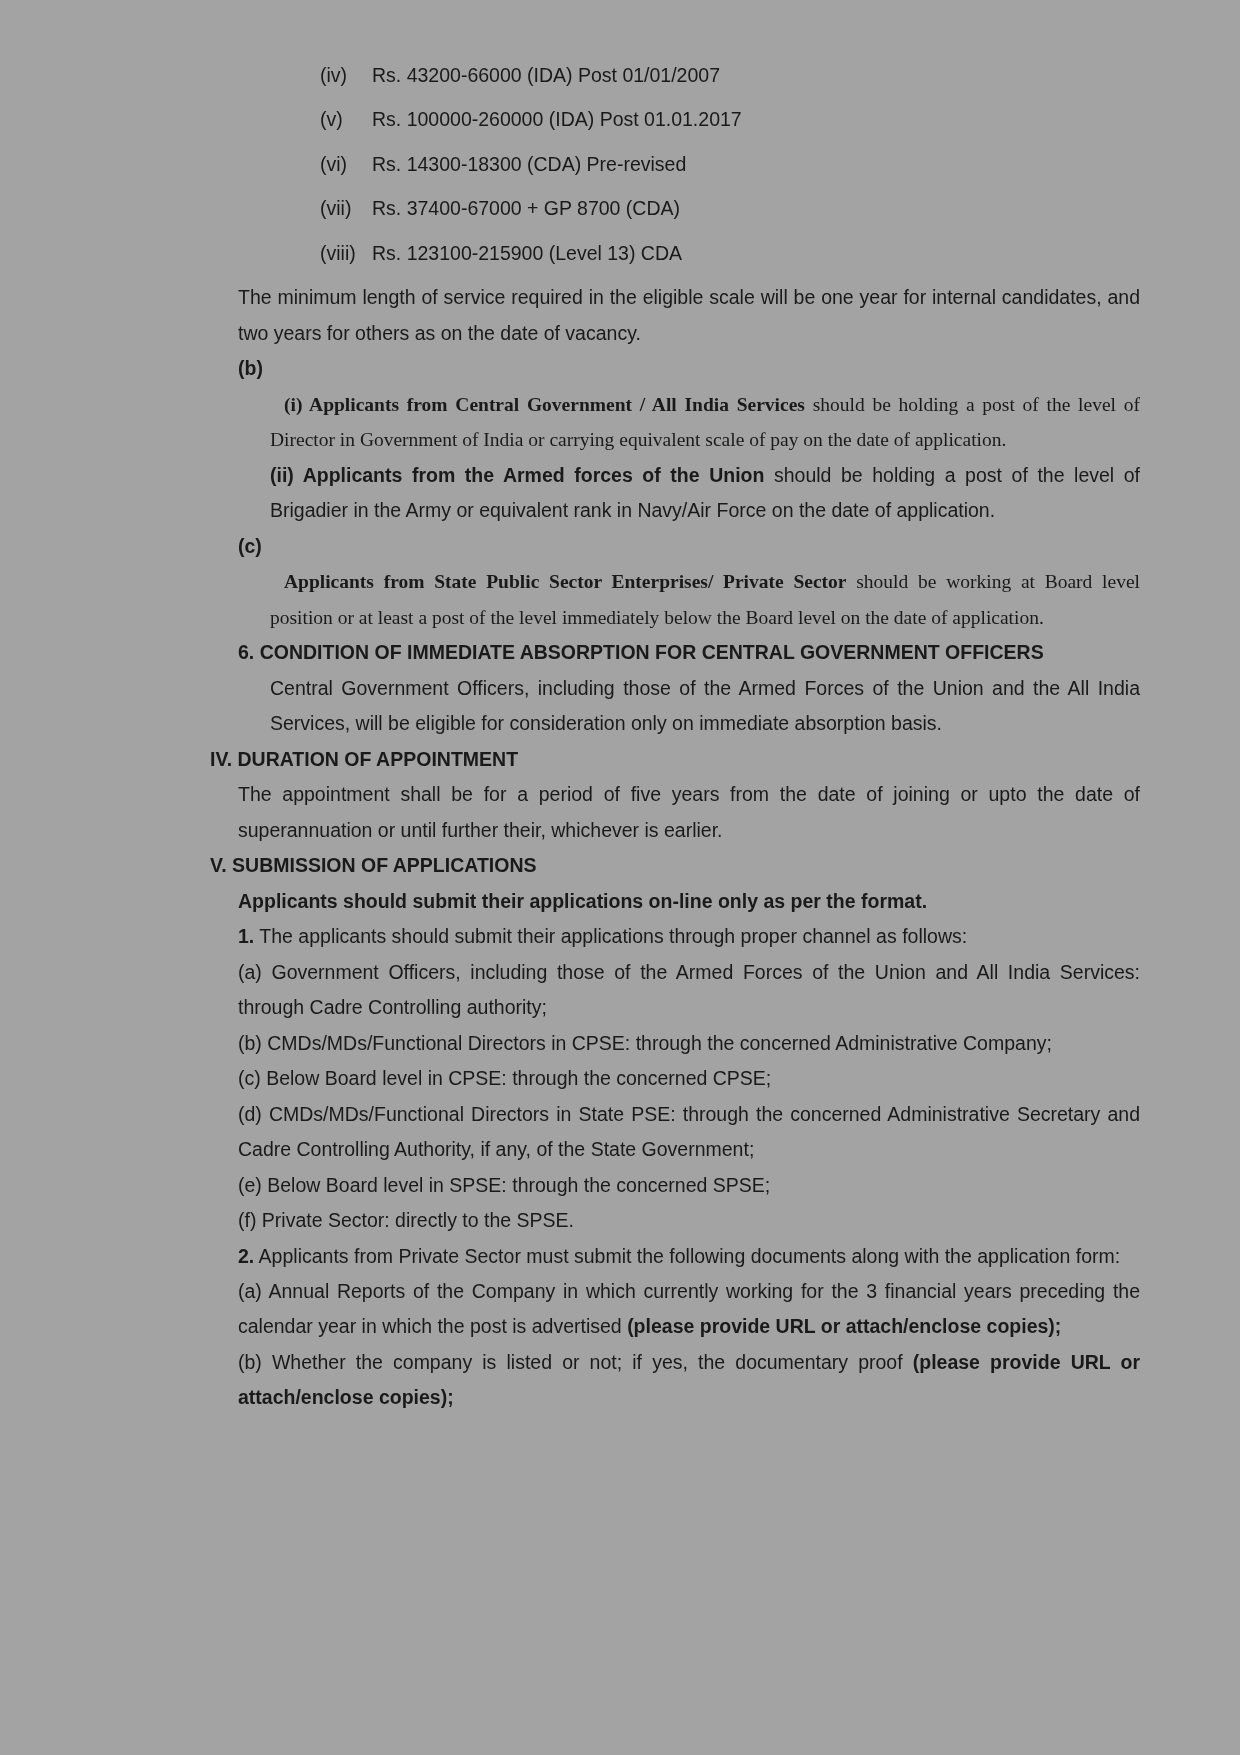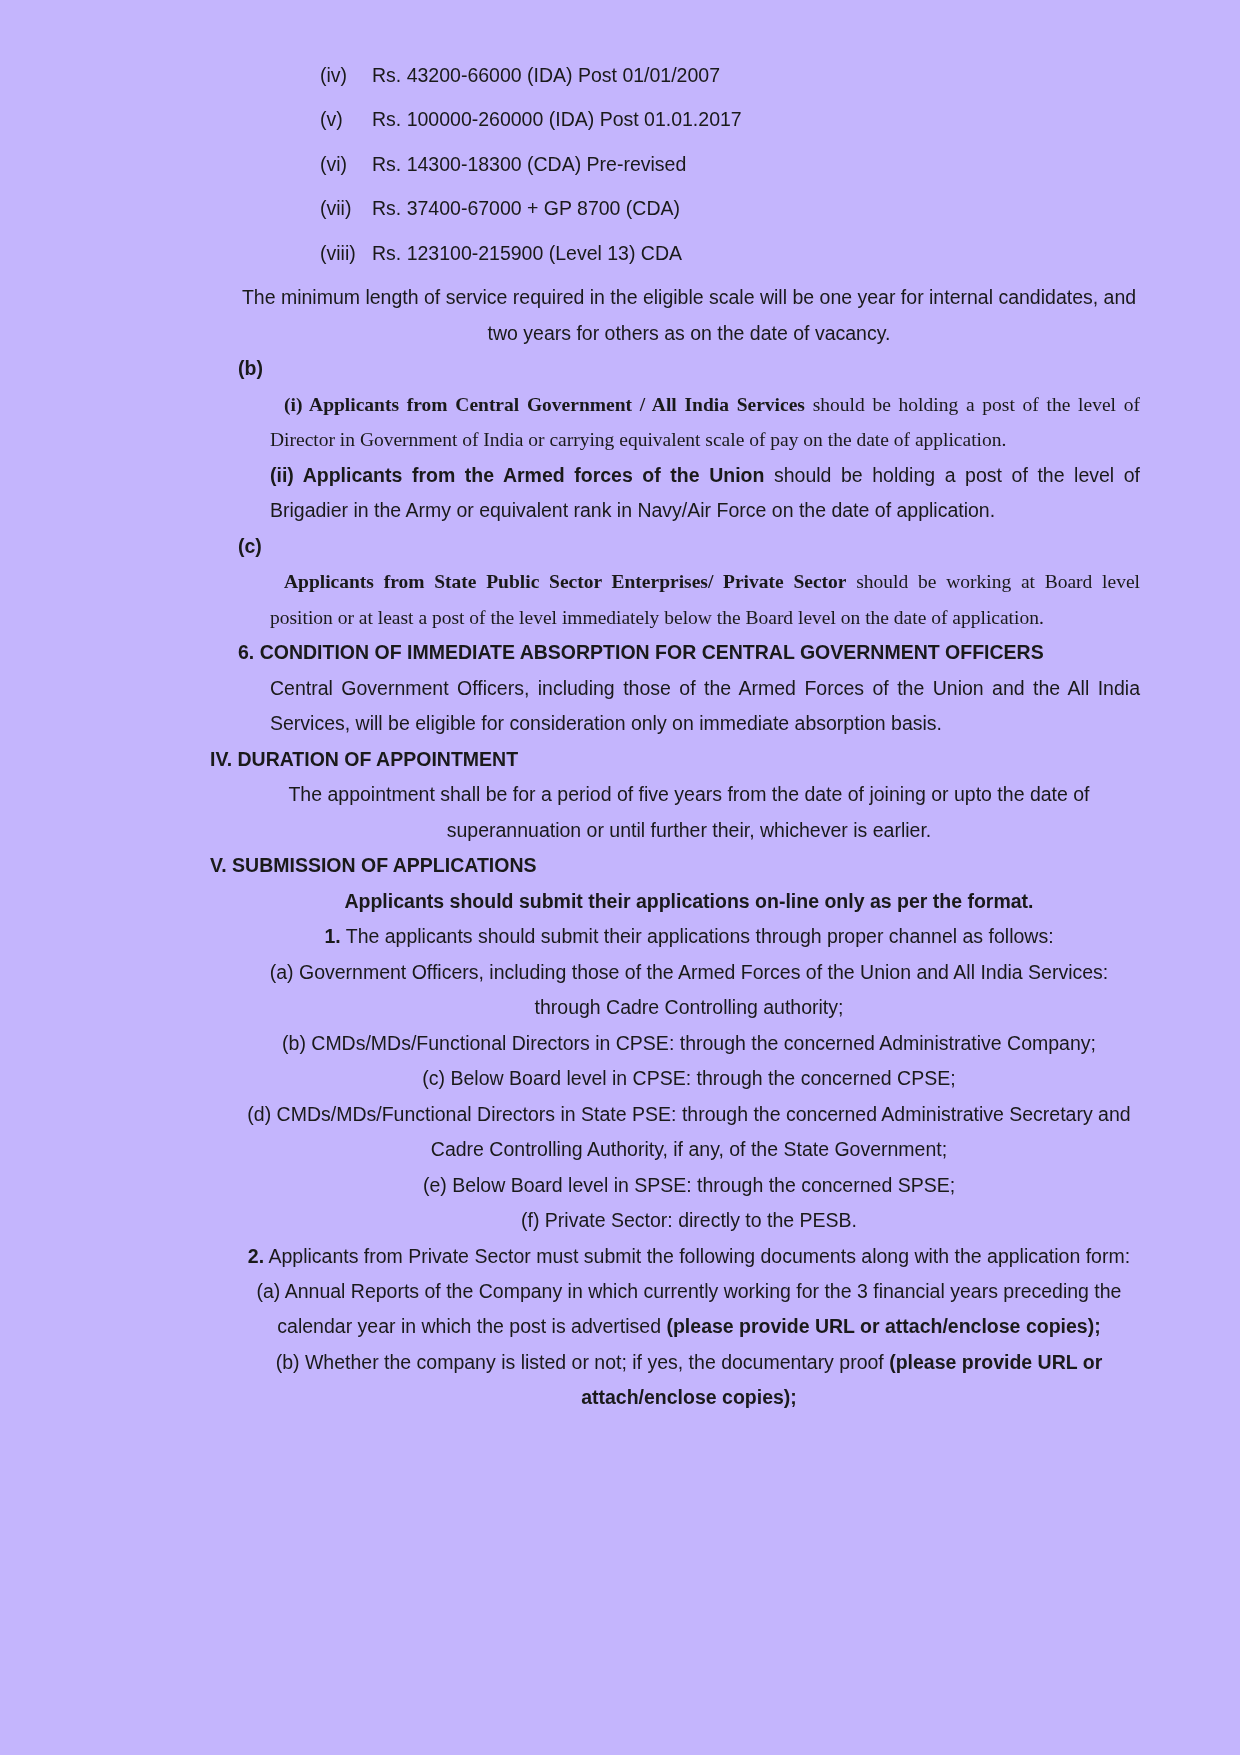--- a/index.html
+++ b/index.html
@@ -8,21 +8,21 @@
     background: #ffffff;
   }
   body {
     font-family: "Liberation Sans", sans-serif;
     color: #1a1a1a;
   }
   .page {
     position: relative;
     width: 1240px;
     height: 1755px;
-    background: #c4b5fd;
+    background: #a3a3a3;
     box-sizing: border-box;
     padding: 58px 0 0 0;
     overflow: hidden;
   }
   .doc {
     position: relative;
     margin: 0 auto;
     width: 1040px;
     padding-left: 110px;
     box-sizing: border-box;
@@ -44,21 +44,20 @@
   }
   .roman-text {
     flex: 1 1 auto;
   }
   .just {
     text-align: justify;
     text-justify: inter-word;
   }
   .para-l1 {
     margin-left: 28px;
-    text-align: center;
   }
   .para-l2 {
     margin-left: 60px;
   }
   .lbl {
     margin-left: 28px;
     font-weight: bold;
   }
   .head-sec {
     margin-left: 28px;
@@ -116,21 +115,21 @@
     <p class="head-rom">V. SUBMISSION OF APPLICATIONS</p>
     <p class="para-l1 b">Applicants should submit their applications on-line only as per the format.</p>
 
     <p class="para-l1 just"><b>1.</b><span> The applicants should submit their applications through proper channel as follows:</span></p>
 
     <p class="para-l1 just">(a) Government Officers, including those of the Armed Forces of the Union and All India Services: through Cadre Controlling authority;</p>
     <p class="para-l1 just">(b) CMDs/MDs/Functional Directors in CPSE: through the concerned Administrative Company;</p>
     <p class="para-l1 just">(c) Below Board level in CPSE: through the concerned CPSE;</p>
     <p class="para-l1 just">(d) CMDs/MDs/Functional Directors in State PSE: through the concerned Administrative Secretary and Cadre Controlling Authority, if any, of the State Government;</p>
     <p class="para-l1 just">(e)   Below Board level in SPSE: through the concerned SPSE;</p>
-    <p class="para-l1 just">(f)  Private Sector: directly to the PESB.</p>
+    <p class="para-l1 just">(f)  Private Sector: directly to the SPSE.</p>
 
     <p class="para-l1 just"><b>2.</b><span> Applicants from Private Sector must submit the following documents along with the application form:</span></p>
 
     <p class="para-l1 just"><span>(a) Annual Reports of the Company in which currently working for the 3 financial years preceding the calendar year in which the post is advertised </span><b>(please provide URL or attach/enclose copies);</b></p>
     <p class="para-l1 just"><span>(b) Whether the company is listed or not; if yes, the documentary proof </span><b>(please provide URL or attach/enclose copies);</b></p>
 
   </div>
 </div>
 
 </body></html>

